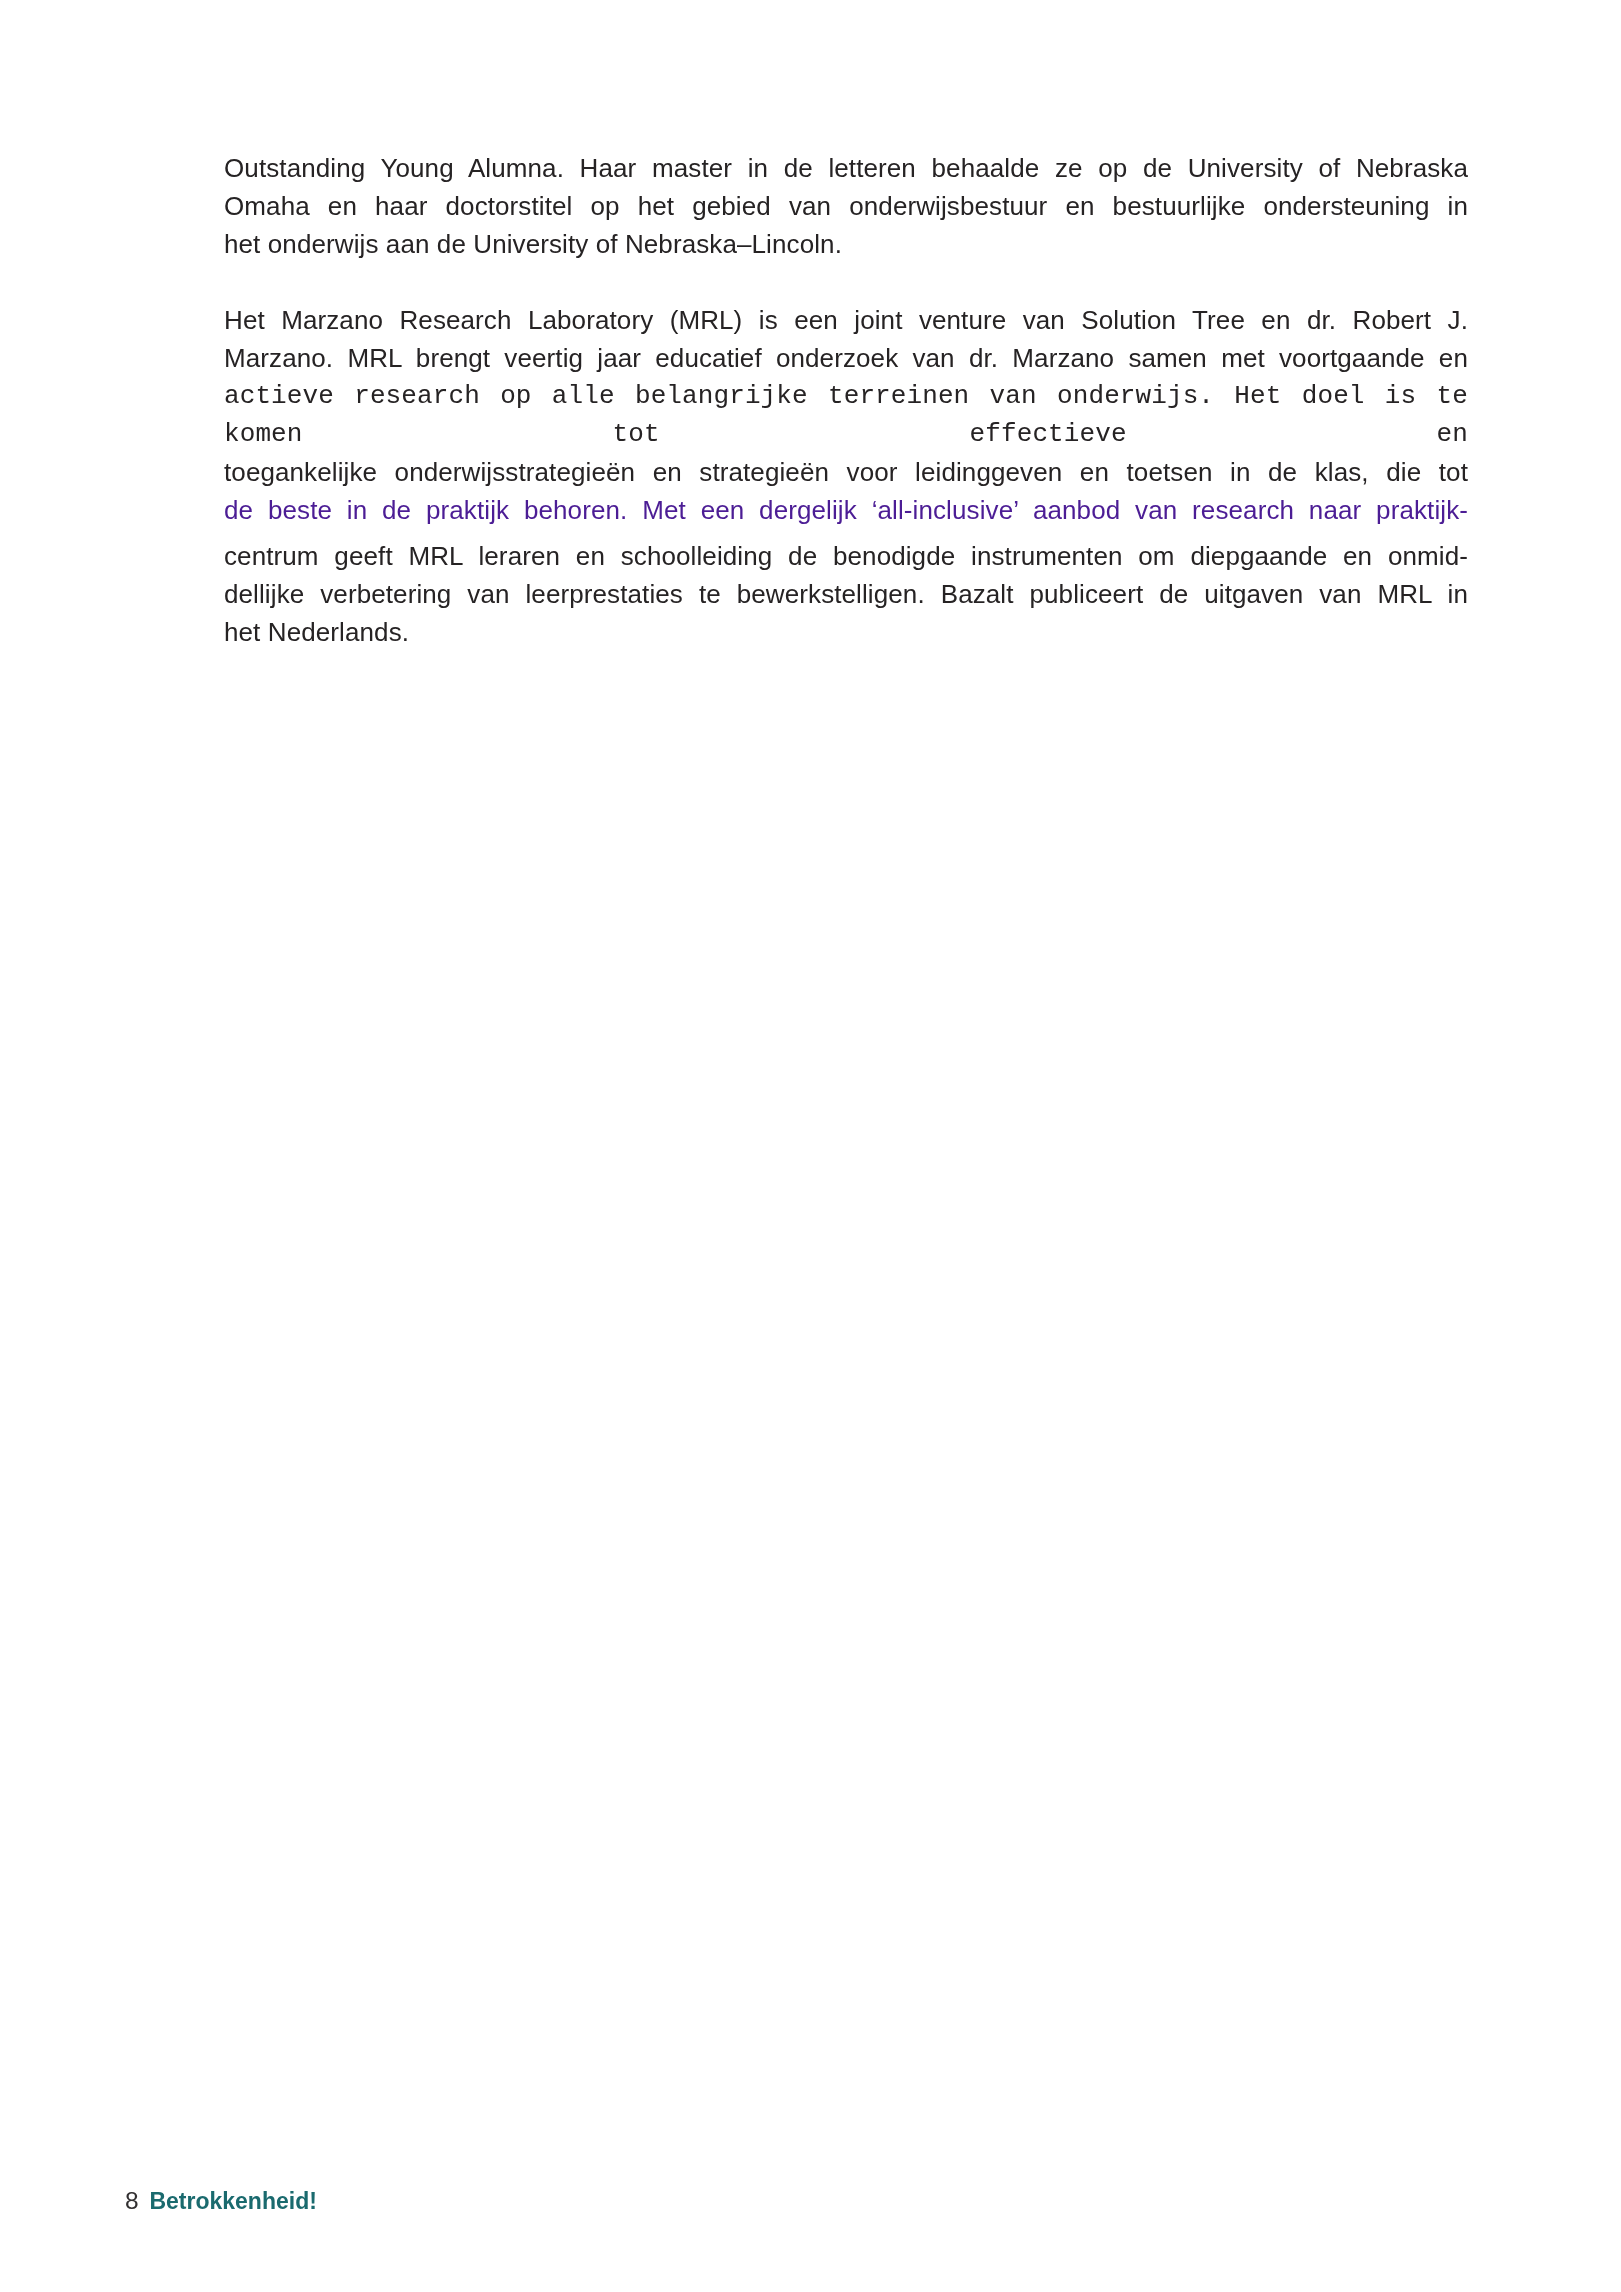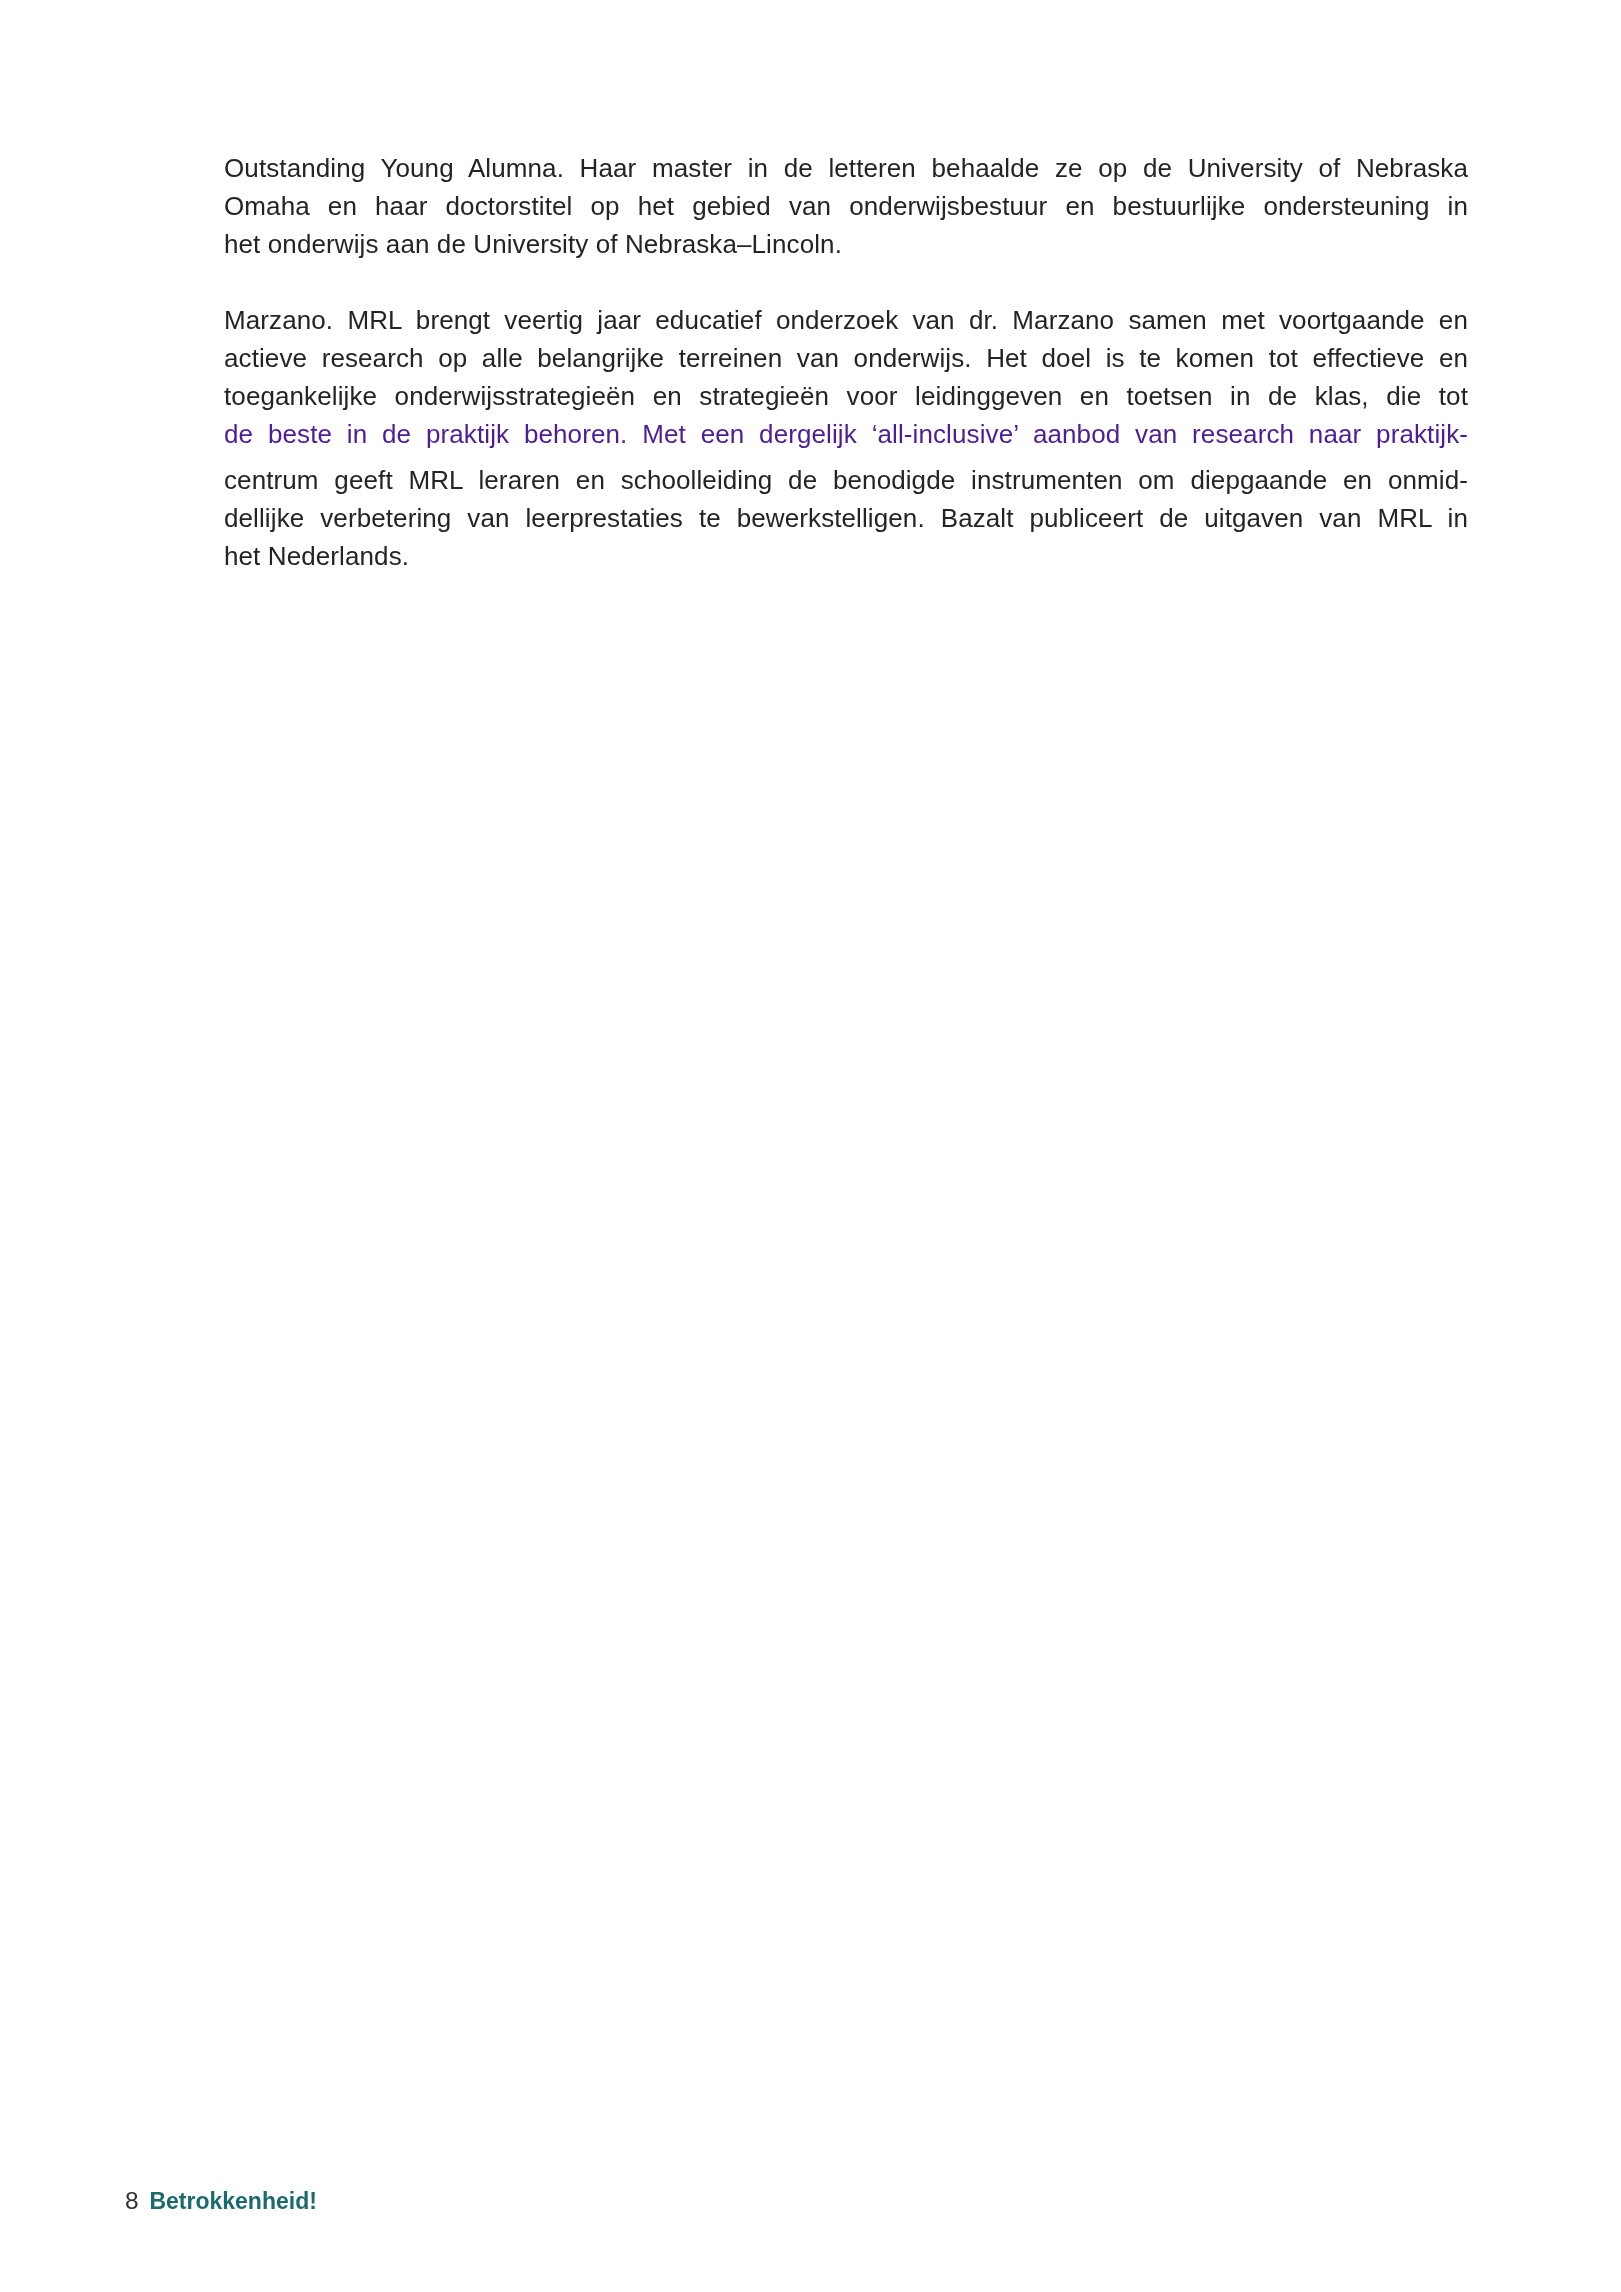--- a/index.html
+++ b/index.html
@@ -61,22 +61,23 @@
 
 <div class="page" style="background: rgb(255, 255, 255);">
 
   <div class="text-block" id="paragraphs">
       <div class="paragraph">
         <div class="line" style="color: rgb(38, 35, 36);">Outstanding Young Alumna. Haar master in de letteren behaalde ze op de University of Nebraska</div>
         <div class="line" style="color: rgb(38, 35, 36);">Omaha en haar doctorstitel op het gebied van onderwijsbestuur en bestuurlijke ondersteuning in</div>
         <div class="line last" style="color: rgb(38, 35, 36);">het onderwijs aan de University of Nebraska–Lincoln.</div>
       </div>
       <div class="paragraph">
+        <div class="line" style="color: rgb(38, 35, 36);">Het Marzano Research Laboratory (MRL) is een joint venture van Solution Tree en dr. Robert J.</div>
         <div class="line" style="color: rgb(38, 35, 36);">Marzano. MRL brengt veertig jaar educatief onderzoek van dr. Marzano samen met voortgaande en</div>
-        <div class="line" style="color: rgb(38, 35, 36);">actieve research op alle belangrijke terreinen van onderwijs. Het doel is te komen tot effectieve en</div>
+        <div class="line" style="color: rgb(38, 35, 36); font-family: Liberation Mono, monospace;">actieve research op alle belangrijke terreinen van onderwijs. Het doel is te komen tot effectieve en</div>
         <div class="line" style="color: rgb(38, 35, 36);">toegankelijke onderwijsstrategieën en strategieën voor leidinggeven en toetsen in de klas, die tot</div>
         <div class="line" style="color: #4c1d95;">de beste in de praktijk behoren. Met een dergelijk ‘all-inclusive’ aanbod van research naar praktijk-</div>
         <div class="line" style="color: rgb(38, 35, 36); margin-top: 8px;">centrum geeft MRL leraren en schoolleiding de benodigde instrumenten om diepgaande en onmid-</div>
         <div class="line" style="color: rgb(38, 35, 36);">dellijke verbetering van leerprestaties te bewerkstelligen. Bazalt publiceert de uitgaven van MRL in</div>
         <div class="line last" style="color: rgb(38, 35, 36);">het Nederlands.</div>
       </div>
     </div>
 
   <div class="footer">
     <span class="page-number" style="color: rgb(50, 48, 49);">8</span><span class="book-title" style="color: rgb(26, 106, 110);">Betrokkenheid!</span>

